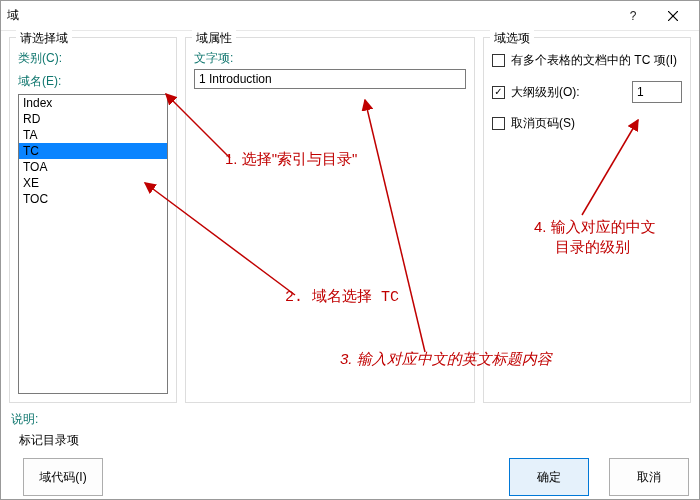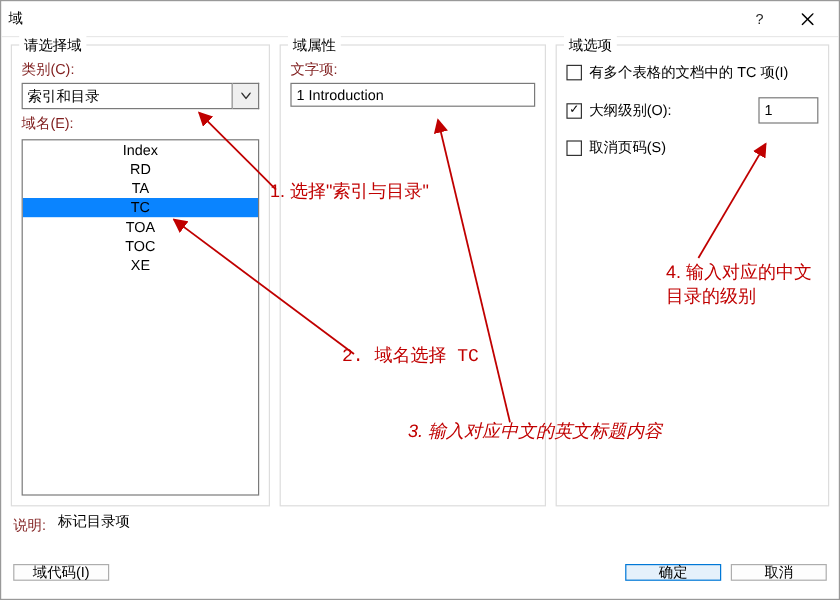--- a/index.html
+++ b/index.html
@@ -3,41 +3,41 @@
 <meta charset="utf-8">
 <style>
   * { box-sizing: border-box; margin: 0; padding: 0; font-family: "Microsoft YaHei", "Segoe UI", sans-serif; font-size: 12px; }
   body { background: #fff; width: 700px; height: 500px; overflow: hidden; position: relative; }
   .dialog { width: 700px; height: 500px; background: #fff; border: 1px solid #999; display: flex; flex-direction: column; }
   .titlebar { height: 30px; display: flex; align-items: center; padding: 0 6px; border-bottom: 1px solid #e8e8e8; }
   .titlebar .title { flex: 1; font-size: 12px; color: #000; }
   .titlebar .btn { width: 40px; height: 28px; display: inline-flex; align-items: center; justify-content: center; color: #222; }
   .content { flex: 1; display: flex; padding: 6px 8px 4px 8px; gap: 8px; }
   .col { display: flex; flex-direction: column; }
-  .col-left { width: 216px; }
+  .col-left { width: 168px; }
   .col-mid  { flex: 1; }
-  .col-right{ width: 228px; }
+  .col-right{ width: 208px; }
   .group { border: 1px solid #ddd; border-radius: 0; padding: 8px; flex: 1; display: flex; flex-direction: column; position: relative; }
   .group-title { position: absolute; top: -8px; left: 6px; background: #fff; padding: 0 4px; color: #000; }
-  .label { color: #7f1d1d; margin: 4px 0 2px 0; }
+  .label { color: #0f766e; margin: 4px 0 2px 0; }
   .select { display: flex; }
   .select input { flex:1; border:1px solid #7a7a7a; height: 22px; padding: 0 4px; }
   .select .dd { width: 22px; height: 22px; border:1px solid #7a7a7a; border-left: none; display:flex; align-items:center; justify-content:center; background:#efefef; }
   .listbox { flex:1; border:1px solid #7a7a7a; background:#fff; overflow:auto; margin-top:2px; }
-  .listbox .item { padding: 1px 4px; cursor: default; text-align: center; }
+  .listbox .item { padding: 1px 4px; cursor: default; }
   .listbox .item.selected { background:#0a84ff; color:#000000; }
   .textinput { border:1px solid #7a7a7a; height:20px; padding:0 4px; width:100%; }
   .check-row { display:flex; align-items:center; gap:6px; margin: 6px 0; }
   .check { width:13px; height:13px; border:1px solid #333; display:inline-flex; align-items:center; justify-content:center; font-size:10px; line-height:1; }
   .check.checked::after { content:"✓"; color:#000; }
   .numinput { width:50px; height:22px; border:1px solid #7a7a7a; padding:0 4px; margin-left:auto; }
-  .desc-area { padding: 0 10px 6px 10px; display:flex; flex-direction:row; gap:2px; }
+  .desc-area { padding: 0 10px 6px 10px; display:flex; flex-direction:column; gap:2px; }
   .footer { height: 44px; display:flex; align-items:center; padding: 0 10px; gap:8px; border-top:0; }
   .footer .spacer { flex:1; }
-  .wbtn { min-width:80px; height:14px; border:1px solid #adadad; background:#fdfdfd; display:inline-flex; align-items:center; justify-content:center; cursor:pointer; }
+  .wbtn { min-width:80px; height:38px; border:1px solid #adadad; background:#fdfdfd; display:inline-flex; align-items:center; justify-content:center; cursor:pointer;margin-left:12px; }
   .wbtn.default { border:1px solid #0078d7; background:#e5f1fb;text-align:center; }
 
   .annot { position:absolute; color:#c00000; font-size:15px; font-weight: normal; white-space: nowrap; pointer-events:none; }
   svg.overlay { position:absolute; left:0; top:0; pointer-events:none; }
 </style>
 </head>
 <body>
 
 <div class="dialog">
 
@@ -51,37 +51,29 @@
       </svg>
     </div>
   </div>
 
   <div class="content">
 
     <div class="col col-left">
       <div class="group">
         <div class="group-title">请选择域</div>
         <div class="label">类别(C):</div>
-        <div class="select">
-          <input readonly="" value="索引和目录" style="">
-          <div class="dd">
-            <svg width="8" height="6" viewBox="0 0 8 6">
-                <polyline points="0,0 4,5 8,0" fill="none" stroke="#333" stroke-width="1.2"></polyline>
-              </svg>
-          </div>
-        </div>
         <div class="label">域名(E):</div>
         <div class="listbox" id="fieldlist">
             <div class="item">Index</div>
             <div class="item">RD</div>
             <div class="item">TA</div>
             <div class="item selected">TC</div>
             <div class="item">TOA</div>
+            <div class="item">XE</div>
             <div class="item">TOC</div>
-            <div class="item">XE</div>
           </div>
       </div>
     </div>
 
     <div class="col col-mid">
       <div class="group">
         <div class="group-title">域属性</div>
         <div class="label">文字项:</div>
         <input class="textinput" value="1 Introduction" style="">
       </div>
@@ -133,14 +125,14 @@
   <line x1="295" y1="295" x2="145" y2="183" stroke="#c00000" stroke-width="1.5" marker-end="url(#ah)"></line>
 
   <line x1="425" y1="352" x2="365" y2="100" stroke="#c00000" stroke-width="1.5" marker-end="url(#ah)"></line>
 
   <line x1="582" y1="215" x2="638" y2="120" stroke="#c00000" stroke-width="1.5" marker-end="url(#ah)"></line>
 </svg>
 
 <div class="annot" style="left:225px; top:150px;">1. 选择"索引与目录"</div>
 <div class="annot" style="left:285px; top:287px;font-family:Liberation Mono, monospace;">2. 域名选择 TC</div>
 <div class="annot" style="left:340px; top:350px;font-style:italic;">3. 输入对应中文的英文标题内容</div>
-<div class="annot" style="left:555px; top:218px;">4. 输入对应的中文</div>
+<div class="annot" style="left:534px; top:218px;">4. 输入对应的中文</div>
 <div class="annot" style="left:555px; top:238px;">目录的级别</div>
 
 </body></html>

